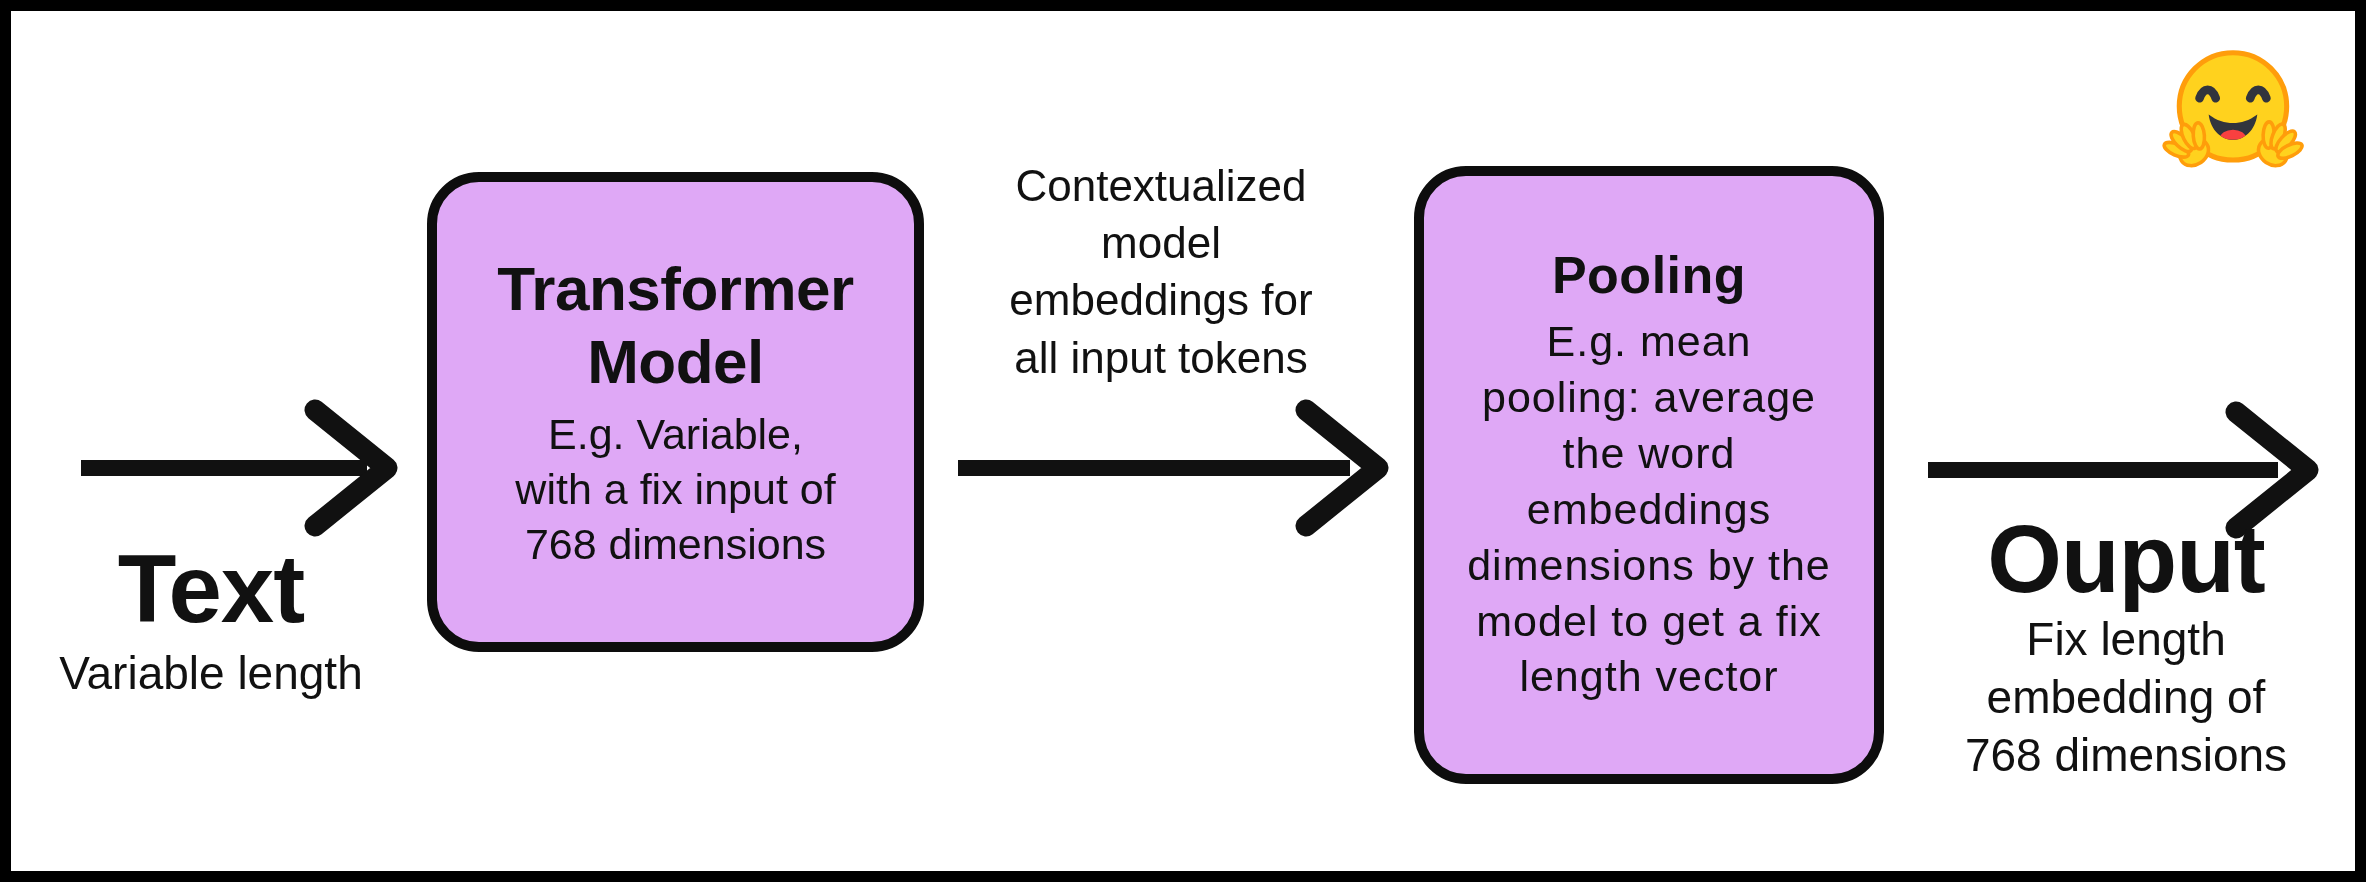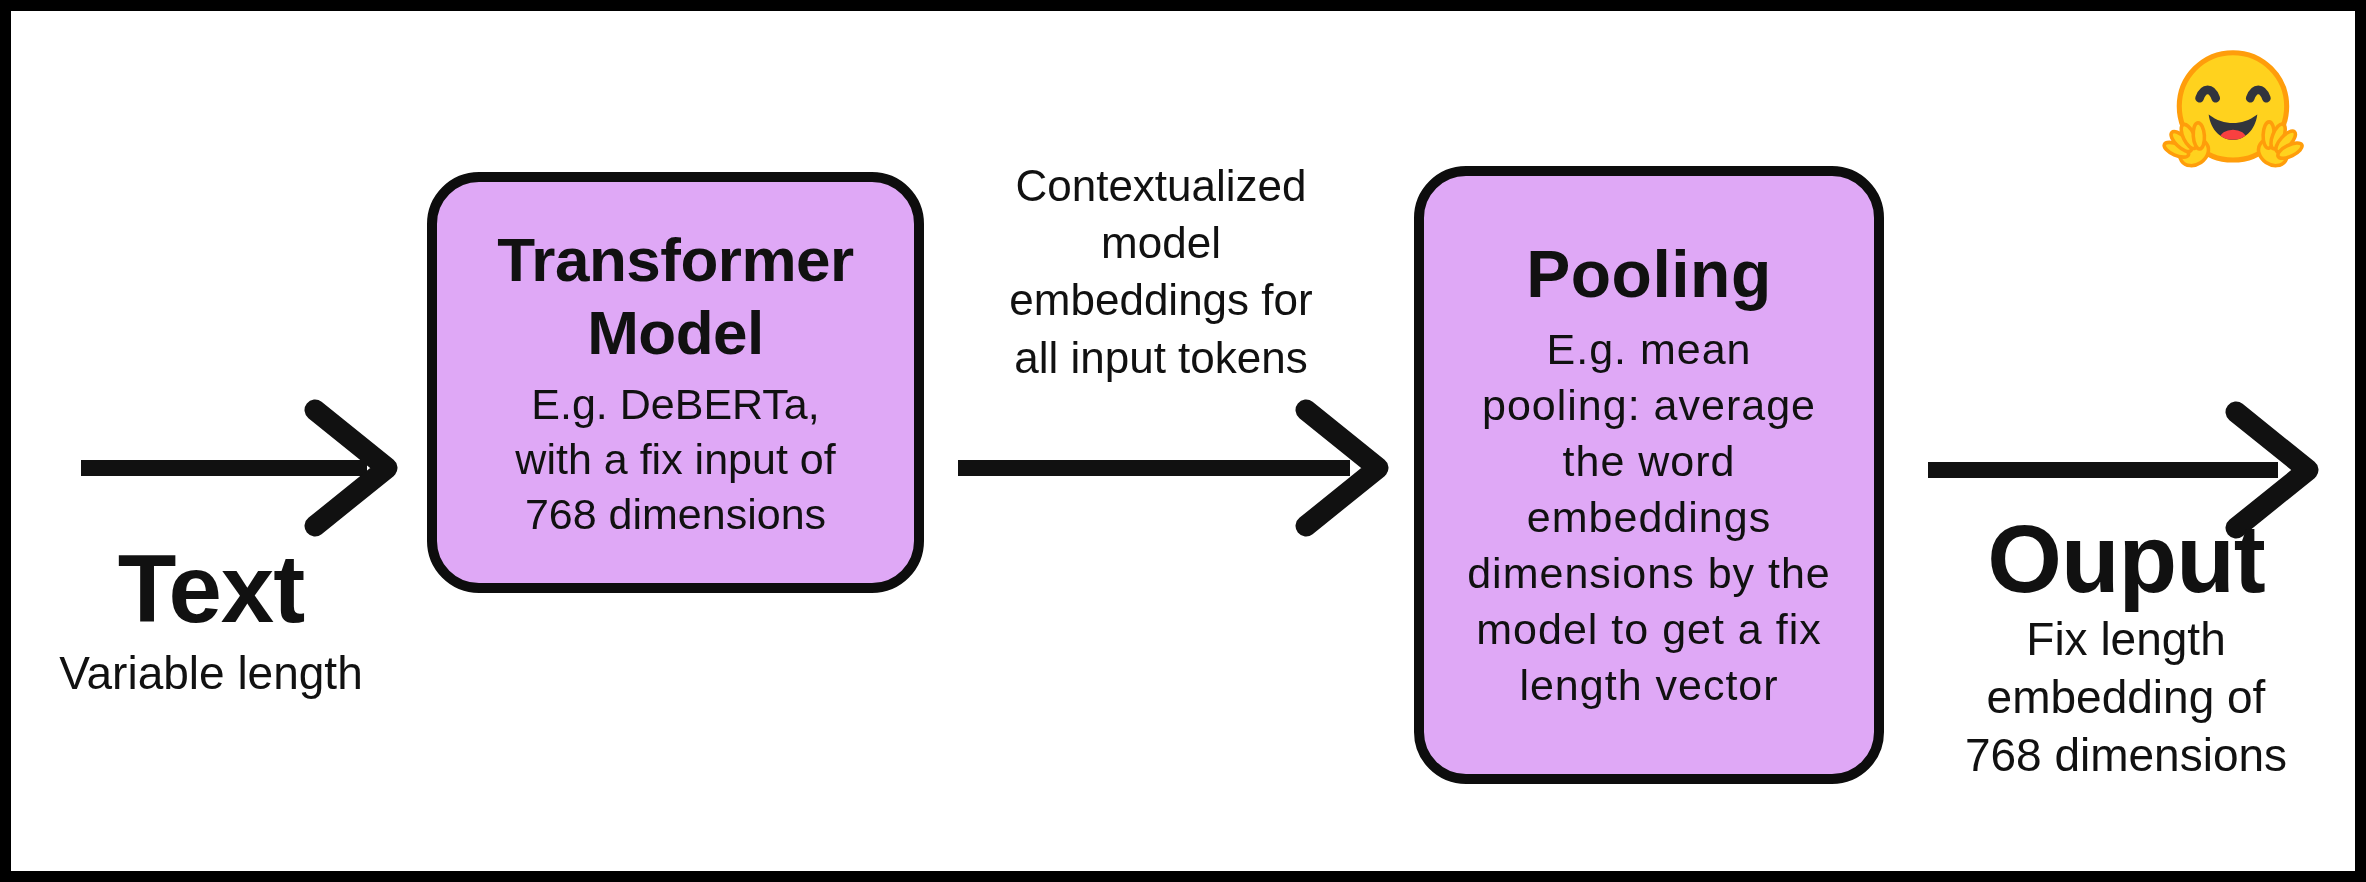--- a/index.html
+++ b/index.html
@@ -39,25 +39,25 @@
     position: absolute;
     background: var(--box-fill);
     border: 10px solid var(--box-border);
     border-radius: 52px;
     display: flex;
     flex-direction: column;
     align-items: center;
     justify-content: center;
     text-align: center;
   }
-  #transformer-box { left: 416px; top: 161px; width: 497px; height: 421px; }
+  #transformer-box { left: 416px; top: 161px; width: 497px; height: 480px; }
   #pooling-box    { left: 1403px; top: 155px; width: 470px; height: 618px; }
 
   .box-title { font-size: 62px; font-weight: 700; line-height: 1.18; letter-spacing: -0.5px; }
-  #pooling-box .box-title { font-size: 66px; letter-spacing: 0.5px; }
+  #pooling-box .box-title { font-size: 52px; letter-spacing: 0.5px; }
   .box-body { font-size: 43px; line-height: 1.28; margin-top: 8px; }
   #pooling-box .box-body { font-size: 43px; line-height: 1.3; letter-spacing: 1px; }
 
   
   #arrow-label { left: 920px; top: 146px; width: 460px; text-align: center;
                  font-size: 44px; line-height: 1.3; }
 
   
   #output-label { left: 1905px; top: 500px; width: 420px; text-align: center; }
   #output-label .caption { font-size: 46px; line-height: 1.26; margin-top: 4px; }
@@ -93,21 +93,21 @@
     <line class="arrow-shaft" x1="10" y1="75" x2="296" y2="75"></line>
     <path class="arrow-head" d="M244 17 L316 75 L244 133"></path>
   </svg>
 
   <div class="node-box" id="transformer-box">
     <div class="box-title">
       <div>Transformer</div>
       <div>Model</div>
     </div>
     <div class="box-body">
-      <div>E.g. DeBERTa,</div>
+      <div>E.g. Variable,</div>
       <div>with a fix input of</div>
       <div>768 dimensions</div>
     </div>
   </div>
 
   <div class="abs" id="arrow-label">
     <div>Contextualized</div>
     <div>model</div>
     <div>embeddings for</div>
     <div>all input tokens</div>

